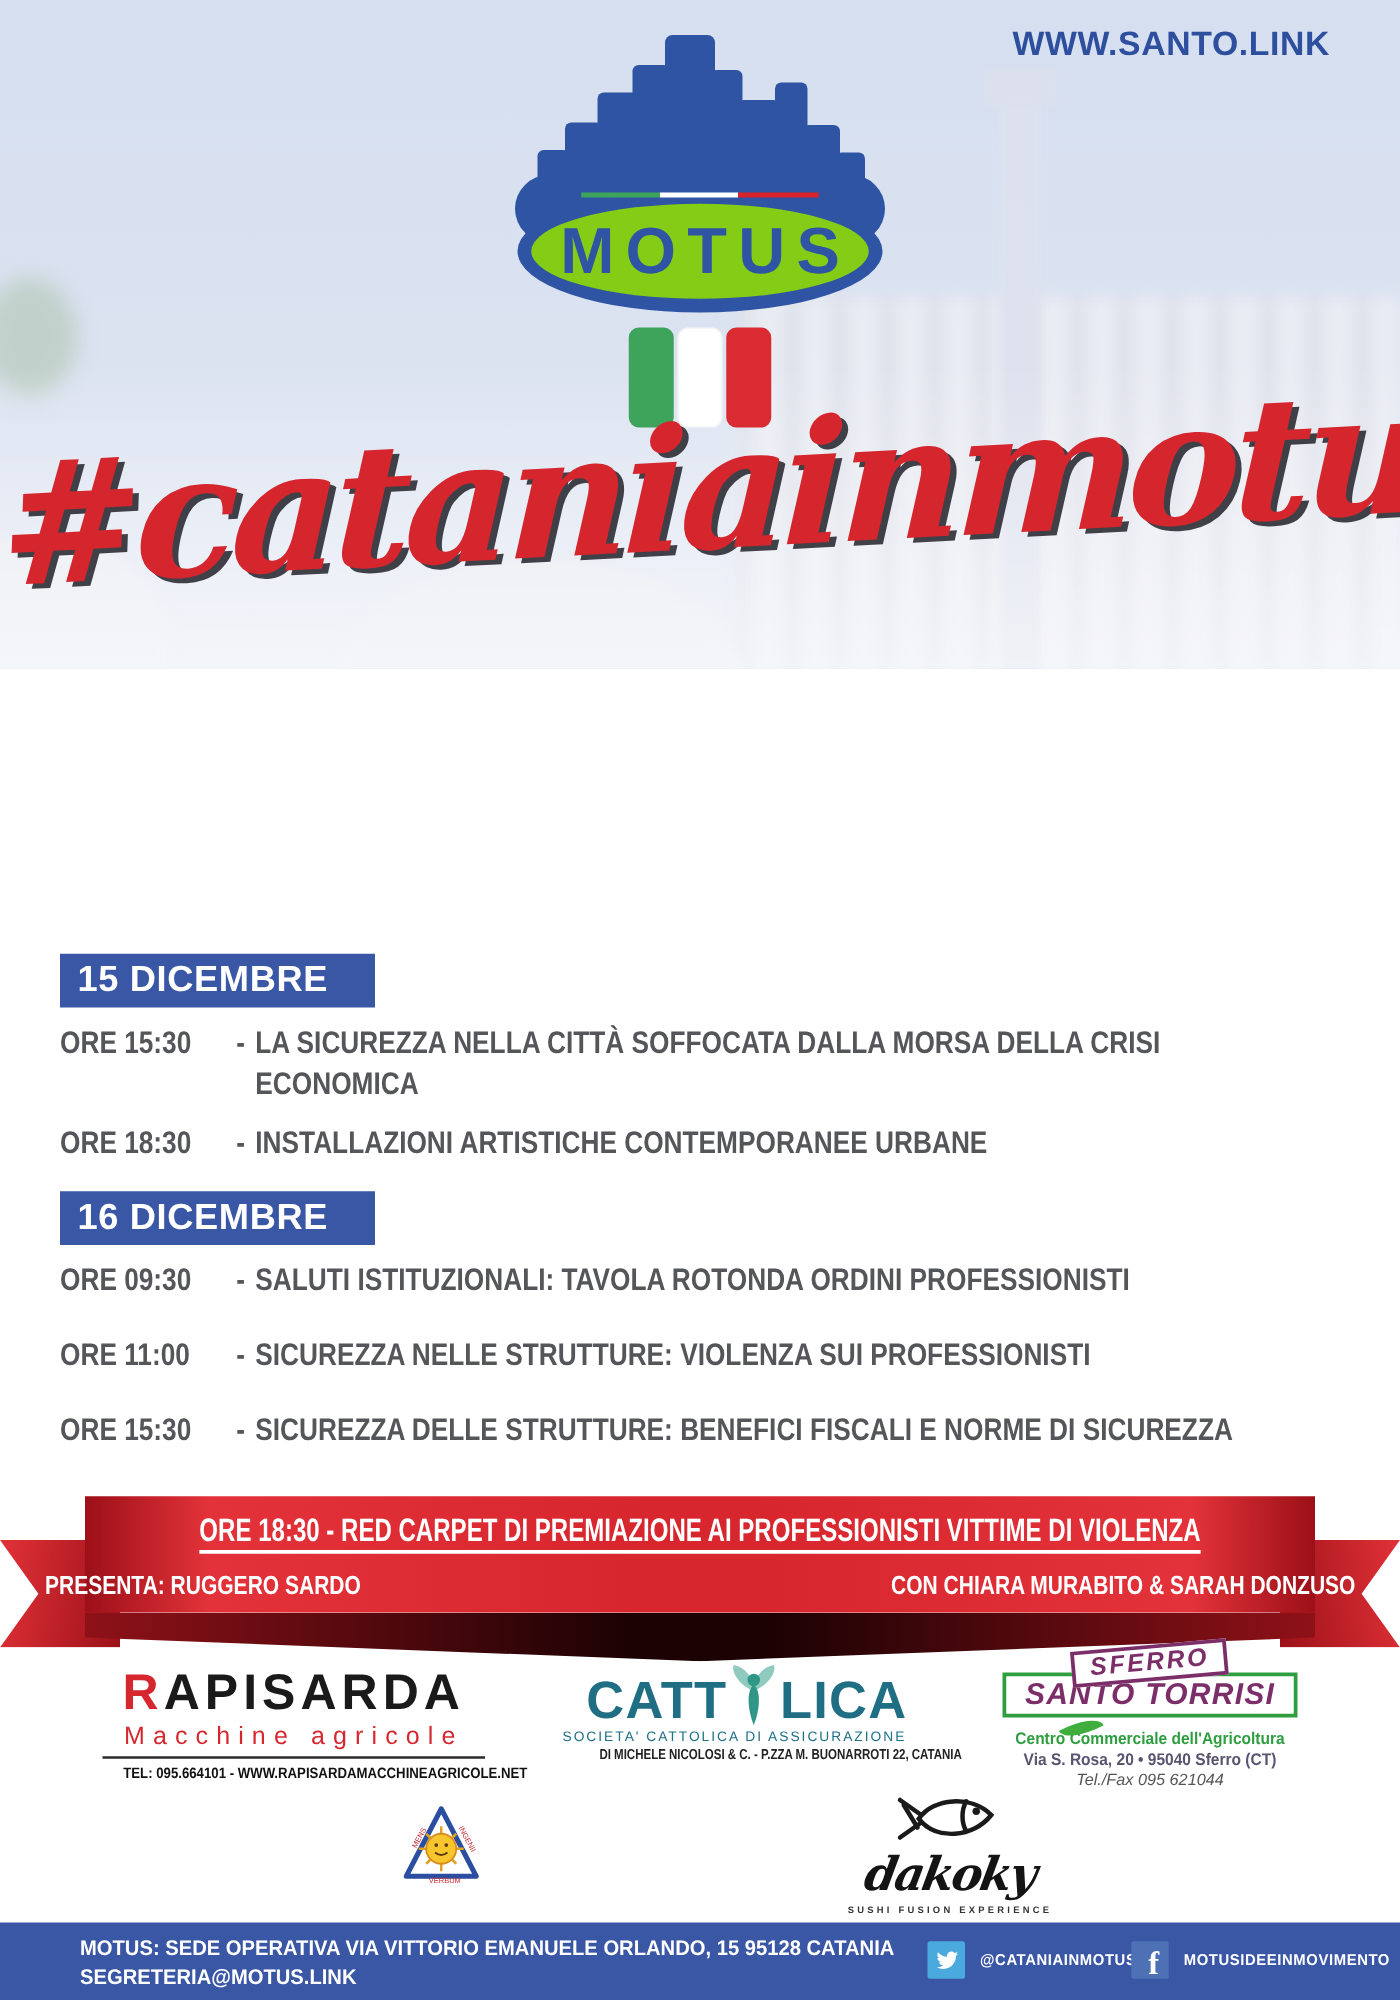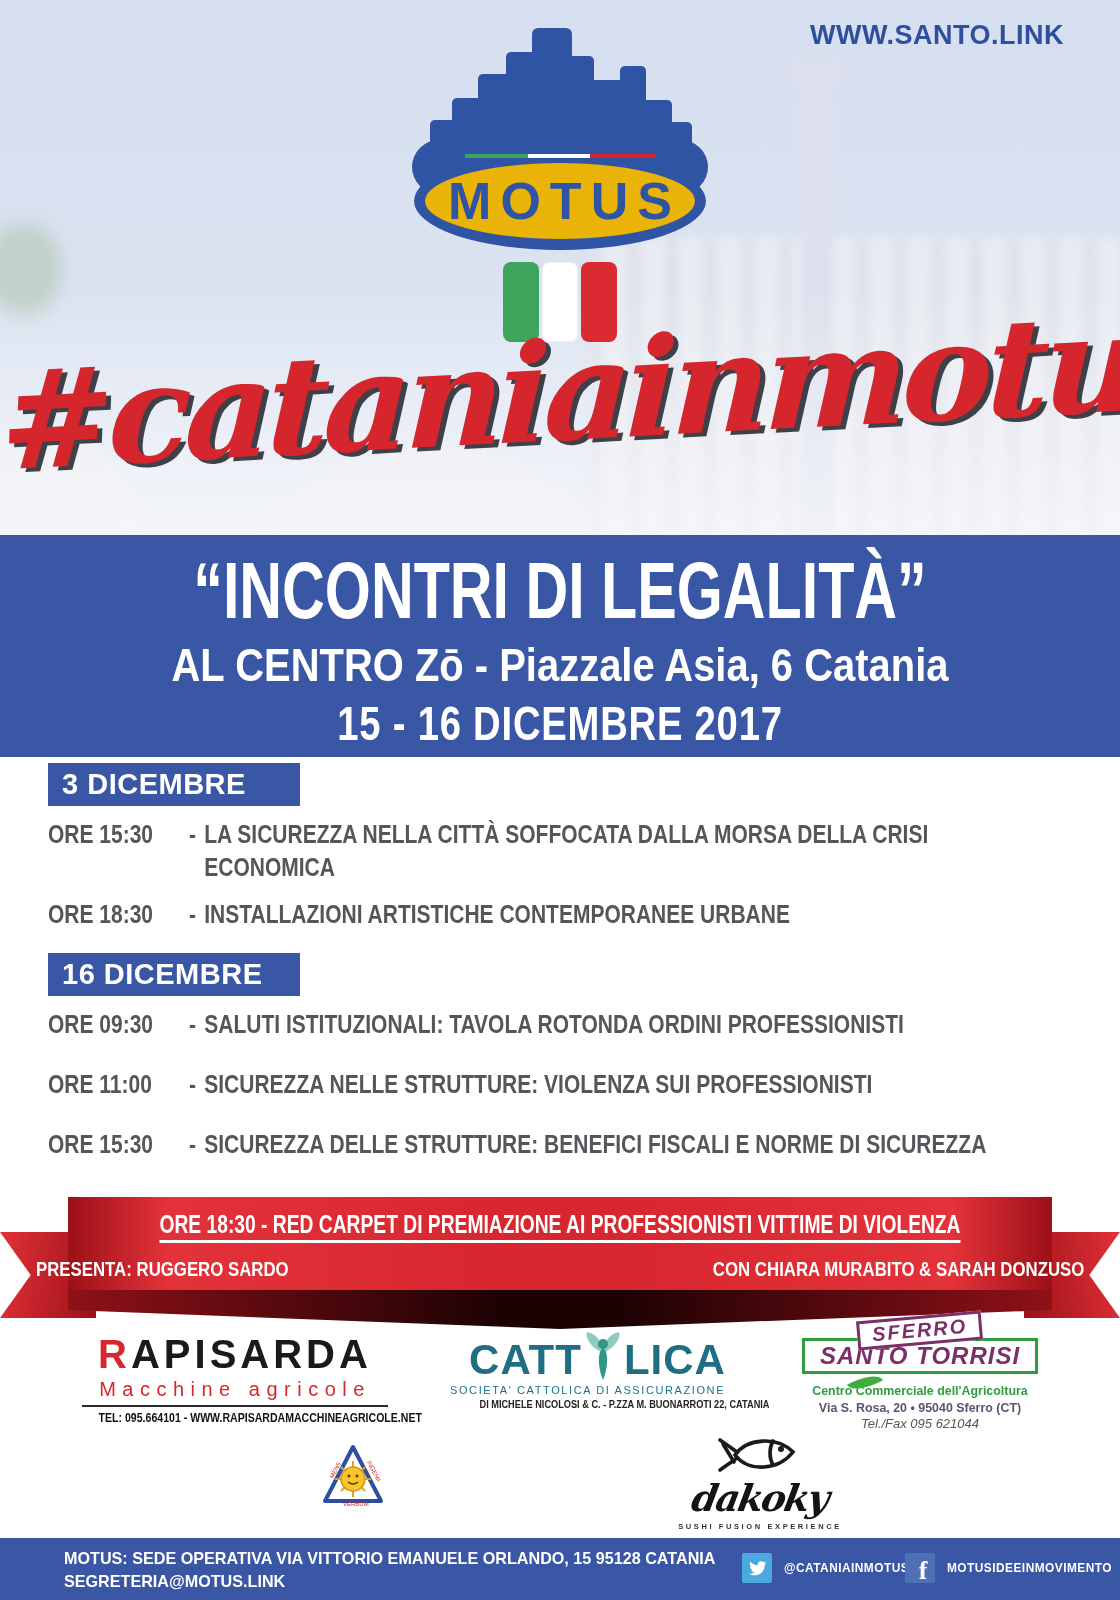--- a/index.html
+++ b/index.html
@@ -29,21 +29,21 @@
   .site-url{position:absolute;top:20px;right:56px;font-size:27px;font-weight:bold;color:#2d4f9e;
             letter-spacing:.5px;}
 
   
   .logo{position:absolute;left:400px;top:24px;width:320px;height:300px;}
   .logo svg.skyline{position:absolute;top:0;left:0;}
   .logo .tagline{position:absolute;top:102px;left:0;width:100%;text-align:center;color:#fff;
                  font-size:21px;font-weight:bold;z-index:3;}
   .logo .tricolor{position:absolute;top:130px;left:65px;width:190px;height:4px;z-index:3;
                  background:linear-gradient(90deg,#3fa45b 0 33%,#ffffff 33% 66%,#d8232a 66% 100%);}
-  .logo .oval{position:absolute;top:128px;left:14px;width:270px;height:76px;background:#eab308;
+  .logo .oval{position:absolute;top:128px;left:14px;width:270px;height:76px;background:#84cc16;
               border:11px solid #2f54a3;border-radius:50%;display:flex;align-items:center;
               justify-content:center;z-index:2;}
   .logo .oval span{font-size:52px;font-weight:600;color:#2f54a3;letter-spacing:9px;margin-right:-9px;}
   .logo .flag{position:absolute;top:238px;left:103px;display:flex;gap:3px;z-index:2;}
   .logo .flag i{display:block;width:36px;height:80px;border-radius:8px;}
   .logo .flag .g{background:#3fa45b;}
   .logo .flag .w{background:#ffffff;box-shadow:0 0 0 1px rgba(0,0,0,.05) inset;}
   .logo .flag .r{background:#da2a32;}
 
   
@@ -189,27 +189,22 @@
     </div>
     <div class="flag">
       <i class="g"></i>
         <i class="w"></i>
         <i class="r"></i>
     </div>
   </div>
 
   <div class="hashtag">#cataniainmotus</div>
 
-  <div class="title-banner">
-    <div class="banner-title">“INCONTRI DI LEGALITÀ”</div>
-    <div class="banner-venue">AL CENTRO Zō - Piazzale Asia, 6 Catania</div>
-    <div class="banner-dates">15 - 16 DICEMBRE 2017</div>
-  </div>
-
-  <div class="day-badge" style="top:763px;">3 DICEMBRE</div>
+
+  <div class="day-badge" style="top:763px;">15 DICEMBRE</div>
 
   <div class="prog-row" style="top:818px;">
     <div class="t">ORE 15:30</div>
     <div class="d">-</div>
     <div>
       <div class="x">LA SICUREZZA NELLA CITTÀ SOFFOCATA DALLA MORSA DELLA CRISI</div>
       <div class="x">ECONOMICA</div>
     </div>
   </div>
 

